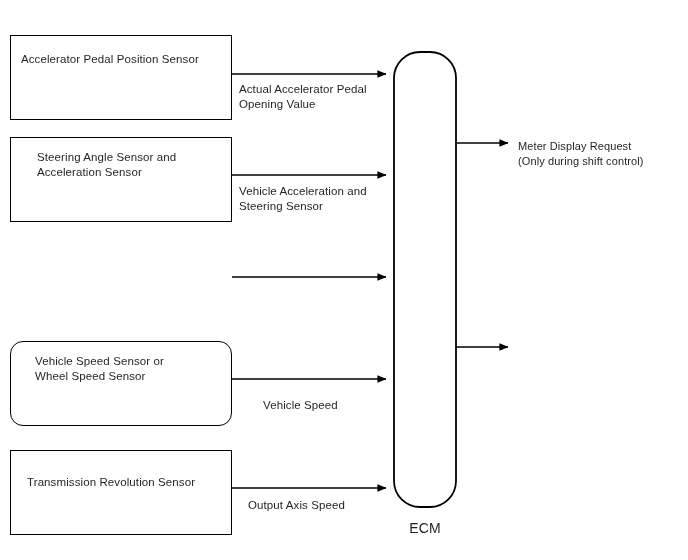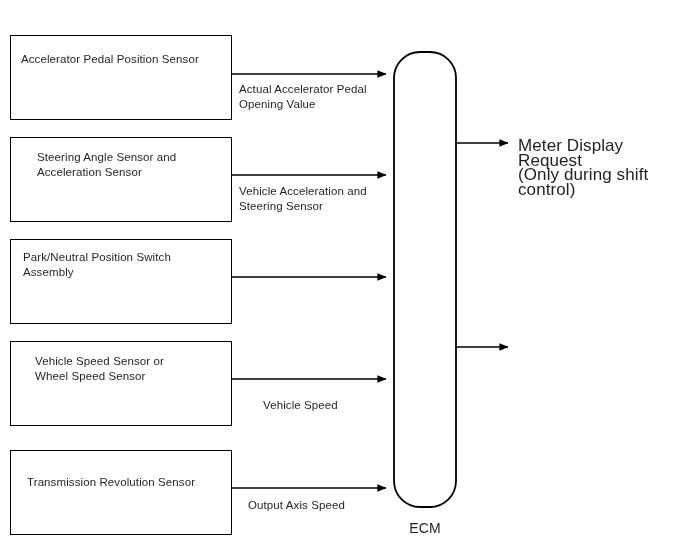--- a/index.html
+++ b/index.html
@@ -50,21 +50,21 @@
   .ecm-caption {
     position: absolute;
     font-size: 14px;
     line-height: 14px;
     color: #231f20;
     text-align: center;
     letter-spacing: 0.1px;
   }
   .out-label {
     position: absolute;
-    font-size: 17px;
+    font-size: 11px;
     line-height: 14.5px;
     color: #231f20;
     white-space: pre-line;
     letter-spacing: 0.1px;
   }
 </style>
 </head>
 <body>
 
 <div id="diagram-root">
@@ -95,26 +95,22 @@
 
   <div class="node-box" style="left:10px; top:35px; width:222px; height:85px;">
     <div class="node-label" style="left:10px; top:16px; width:204px;">Accelerator Pedal Position Sensor</div>
   </div>
 
   <div class="node-box" style="left:10px; top:137px; width:222px; height:85px;">
     <div class="node-label" style="left:26px; top:12px; width:196px;">Steering Angle Sensor and
 Acceleration Sensor</div>
   </div>
 
-  <div class="node-box" style="left:10px; top:239px; width:222px; height:85px;">
-    <div class="node-label" style="left:12px; top:10px; width:208px;">Park/Neutral Position Switch
-Assembly</div>
-  </div>
 
-  <div class="node-box" style="left:10px; top:341px; width:222px; height:85px;">
+  <div class="node-box" style="left:10px; top:341px; width:222px; height:85px;border-radius:13px;">
     <div class="node-label" style="left:24px; top:12px; width:196px;">Vehicle Speed Sensor or
 Wheel Speed Sensor</div>
   </div>
 
   <div class="node-box" style="left:10px; top:450px; width:222px; height:85px;text-decoration:underline;">
     <div class="node-label" style="left:16px; top:24px; width:204px;">Transmission Revolution Sensor</div>
   </div>
 
   <div class="edge-label" style="left:239px; top:82px; width:150px;">Actual Accelerator Pedal
 Opening Value</div>

